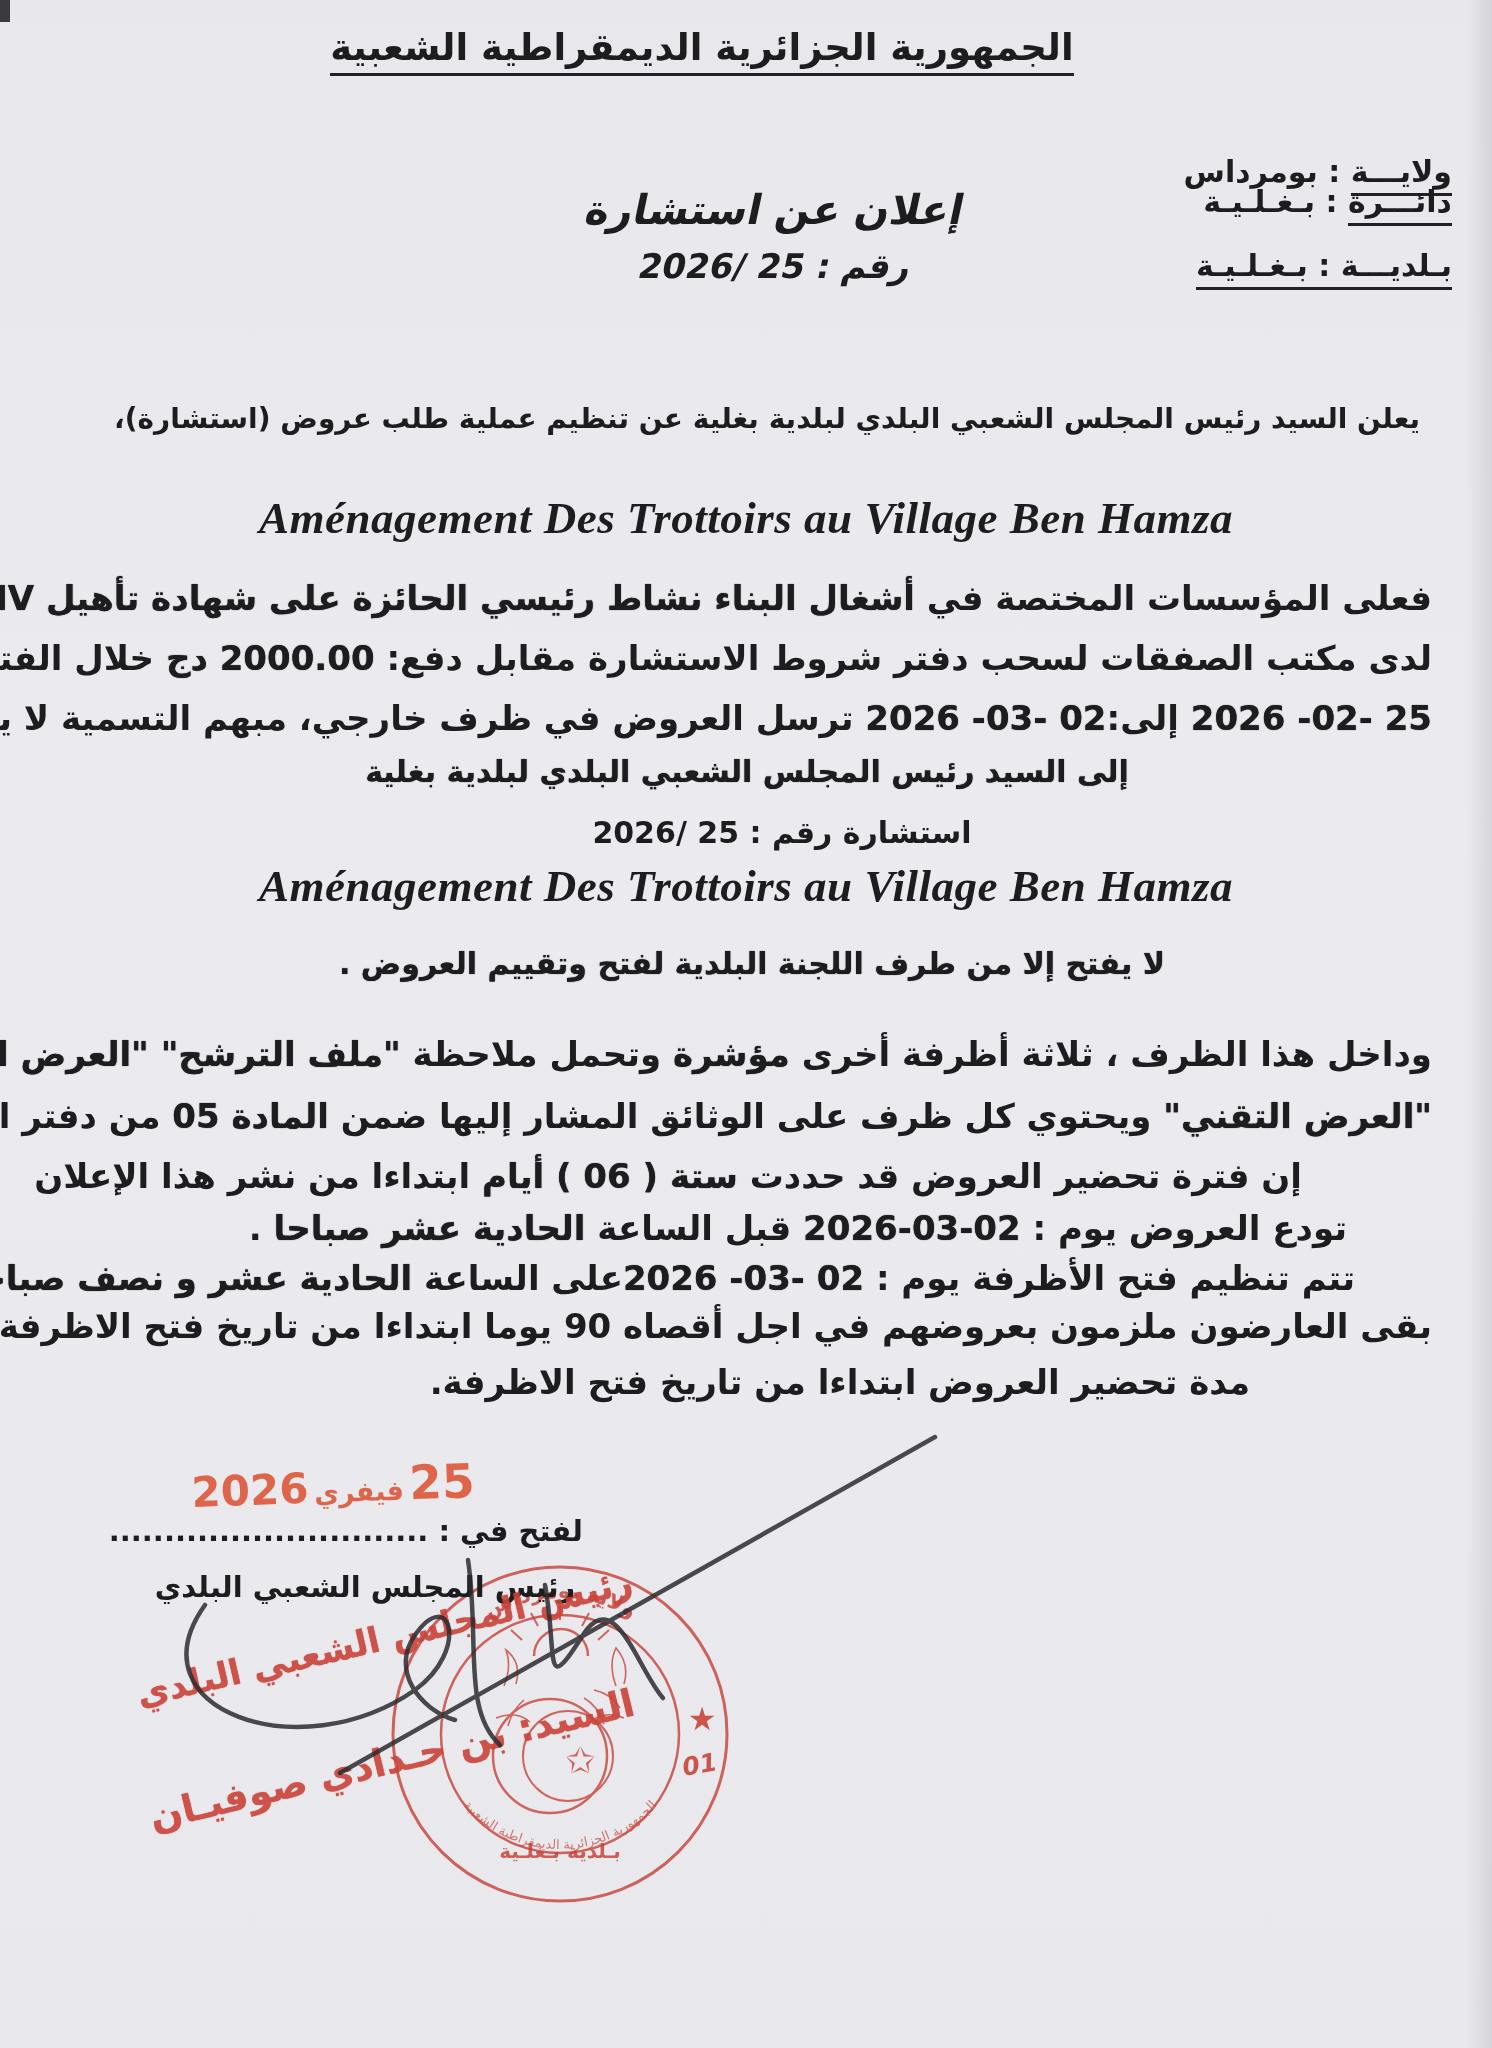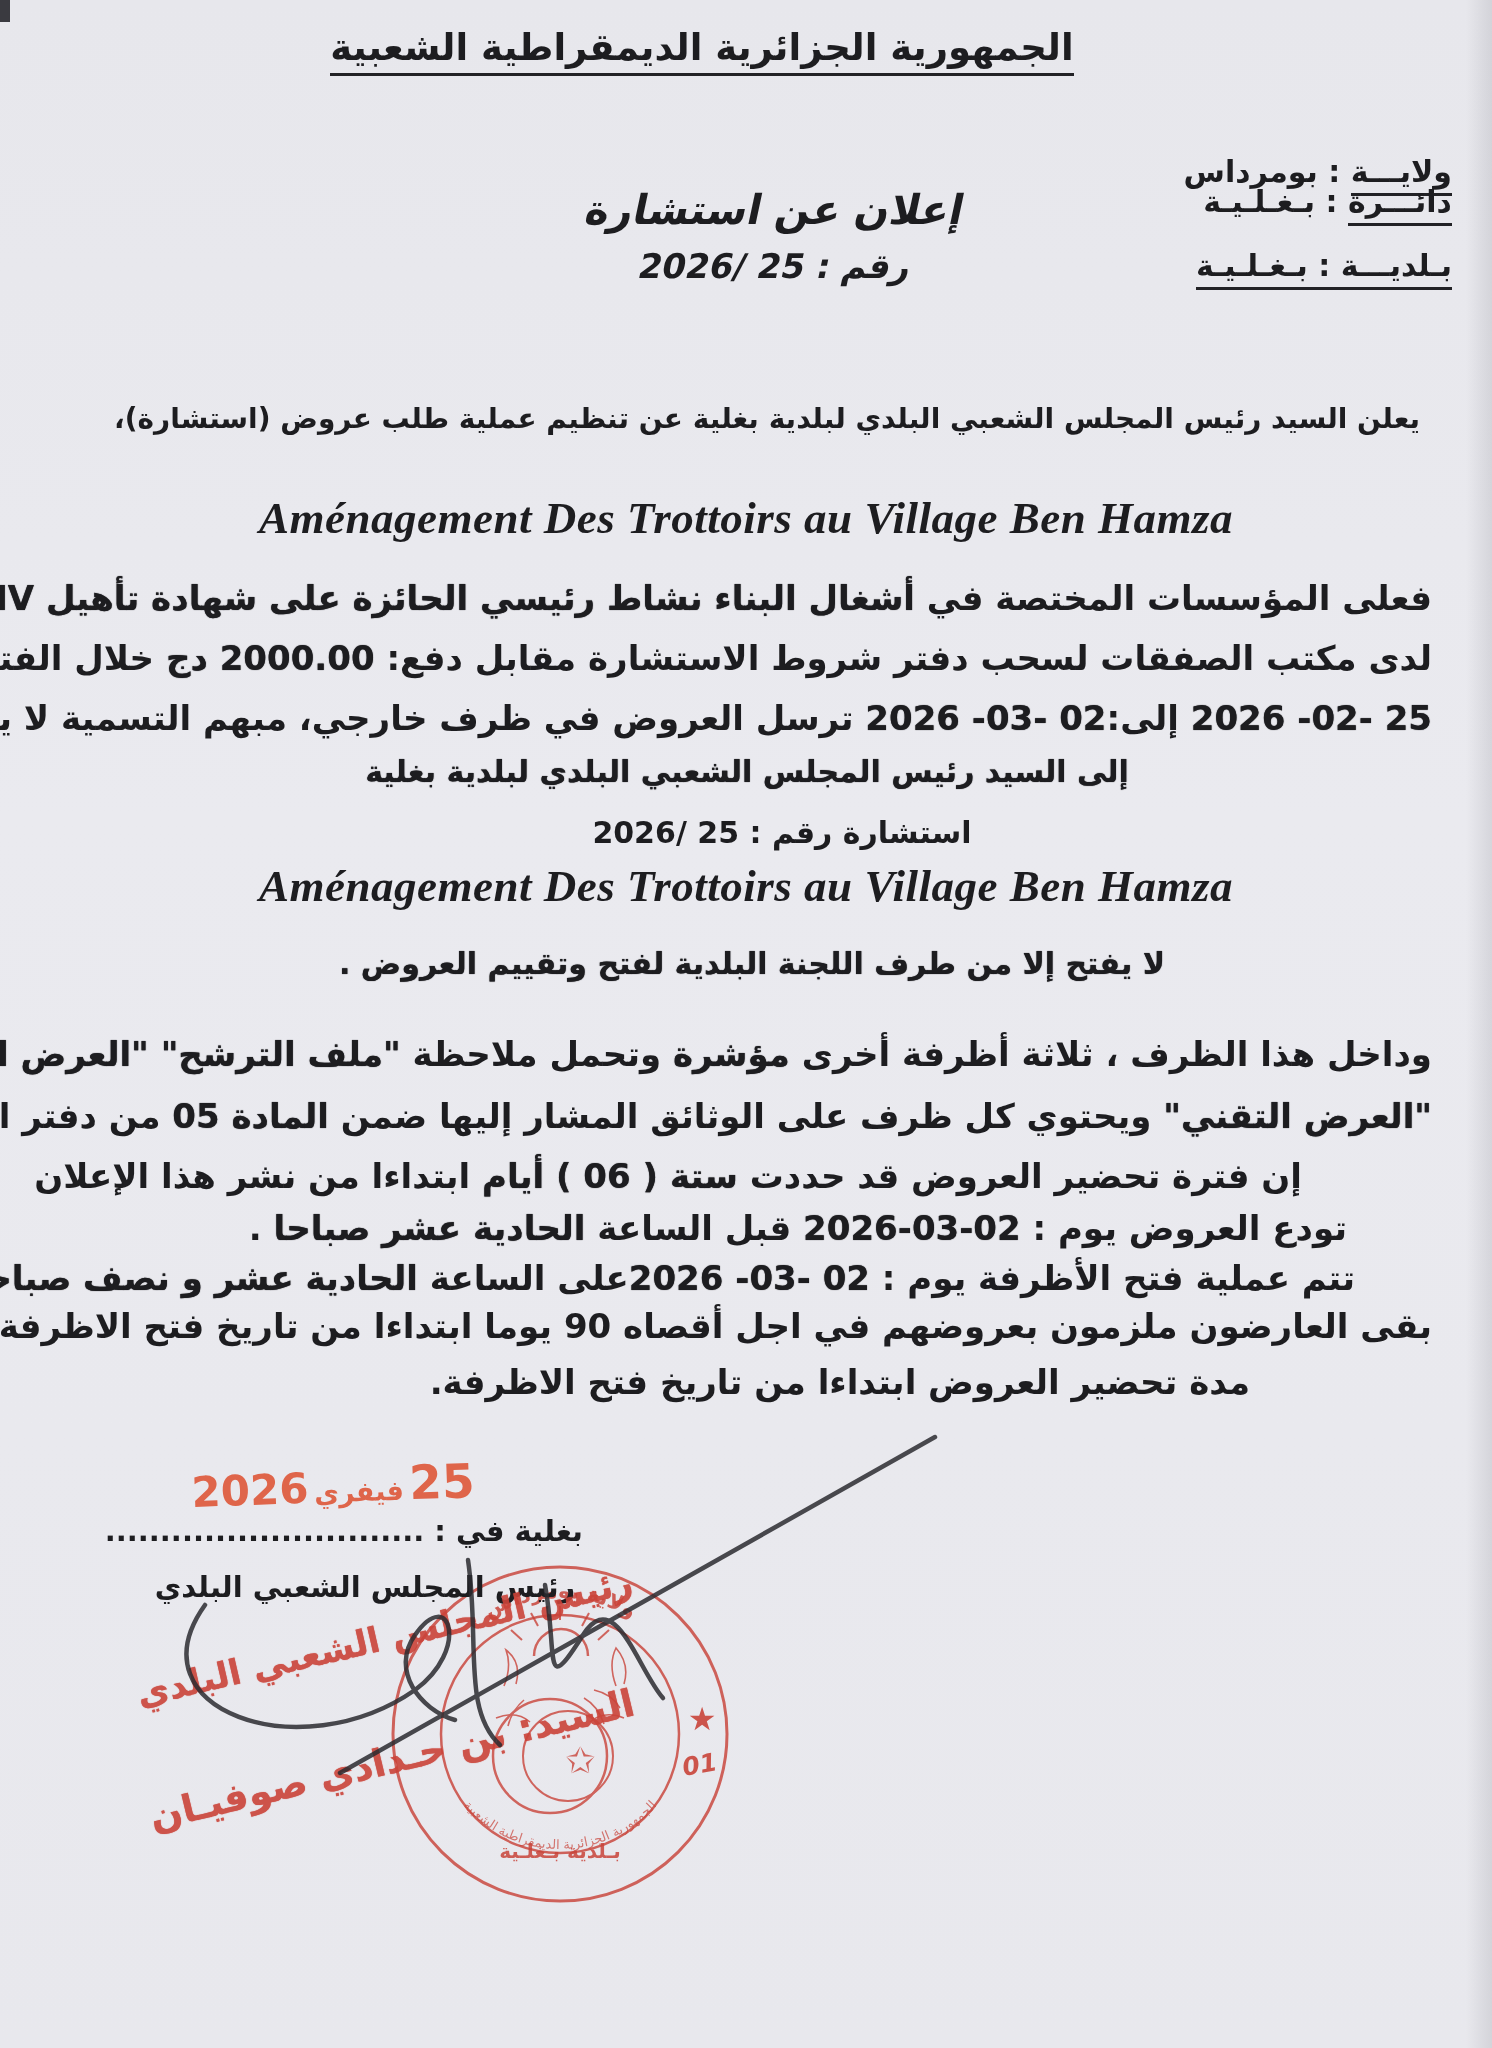--- a/index.html
+++ b/index.html
@@ -99,21 +99,21 @@
 
 <div class="abs pline rtl rgt b" style="top:1156px;right:190px;width:1240px;">
   <span>إن فترة تحضير العروض قد حددت  </span><span class="hv">ستة  ( 06 ) أيام</span><span> ابتداءا من نشر هذا الإعلان</span>
 </div>
 
 <div class="abs pline rtl rgt b" style="top:1208px;right:145px;width:1280px;">
   <span>تودع العروض يوم  :  </span><span class="hv">02-03-2026</span><span> قبل الساعة </span><span class="hv">الحادية عشر صباحا</span><span> .</span>
 </div>
 
 <div class="abs pline rtl rgt b" style="top:1258px;right:137px;width:1300px;">
-  <span>تتم عملية فتح الأظرفة يوم : </span><span class="hv">02 -03- 2026</span><span>على الساعة </span><span class="hv">الحادية عشر و نصف  صباحا</span><span> .</span>
+  <span>تتم تنظيم فتح الأظرفة يوم : </span><span class="hv">02 -03- 2026</span><span>على الساعة </span><span class="hv">الحادية عشر و نصف  صباحا</span><span> .</span>
 </div>
 
 <div class="abs pline rtl rgt" style="top:1306px;">بقى العارضون ملزمون بعروضهم في اجل أقصاه 90 يوما ابتداءا من تاريخ فتح الاظرفة مضاف  إليها</div>
 <div class="abs pline rtl rgt" style="top:1362px;right:242px;width:1100px;">مدة تحضير العروض ابتداءا من تاريخ فتح الاظرفة.</div>
 
 <svg class="abs" style="left:384px;top:1558px;" width="352" height="352" viewBox="0 0 352 352">
   <g stroke="#c9443a" fill="none" stroke-width="3" opacity="0.82">
     <circle cx="176" cy="176" r="167"></circle>
     <circle cx="176" cy="176" r="119" stroke-width="2.5"></circle>
   </g>
@@ -149,21 +149,21 @@
       <path d="M 112,160 q 20,-8 34,4 M 240,160 q -20,-8 -34,4"></path>
       <path d="M 200,140 q 14,8 20,26 M 210,132 q 18,4 26,18"></path>
       <path d="M 140,142 q -12,10 -16,26"></path>
     </g>
   </g>
   <text x="318" y="172" fill="#c9443a" font-size="32" text-anchor="middle" opacity="0.9">★</text>
   <text x="300" y="218" fill="#c9443a" font-size="25" font-style="italic" font-weight="bold" transform="rotate(-10 300 218)" opacity="0.9">01</text>
 </svg>
 
 <div class="abs place-date rtl">
-  <span>بغلية في : </span><span class="dots">.............................</span>
+  <span>لفتح في : </span><span class="dots">.............................</span>
 </div>
 
 <div class="abs date-stamp rtl">
   <span class="dd">25</span>
   <span class="mm">فيفري</span>
   <span class="yy">2026</span>
 </div>
 
 <div class="abs signer rtl">رئيس المجلس الشعبي البلدي</div>
 

